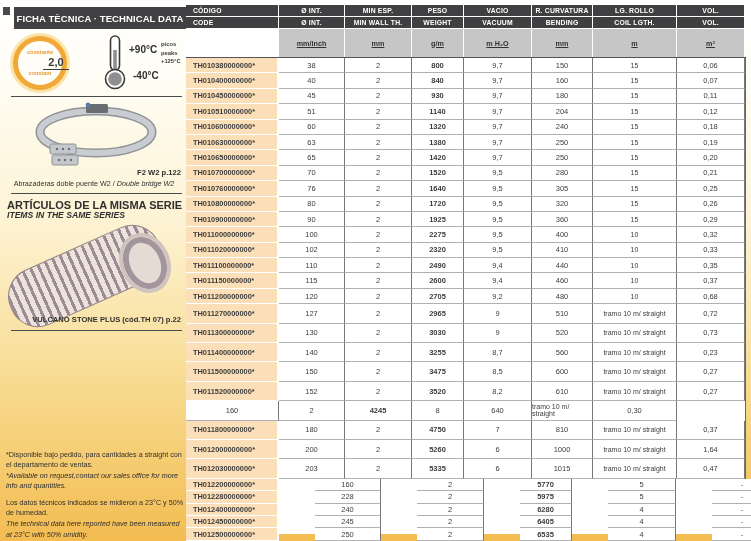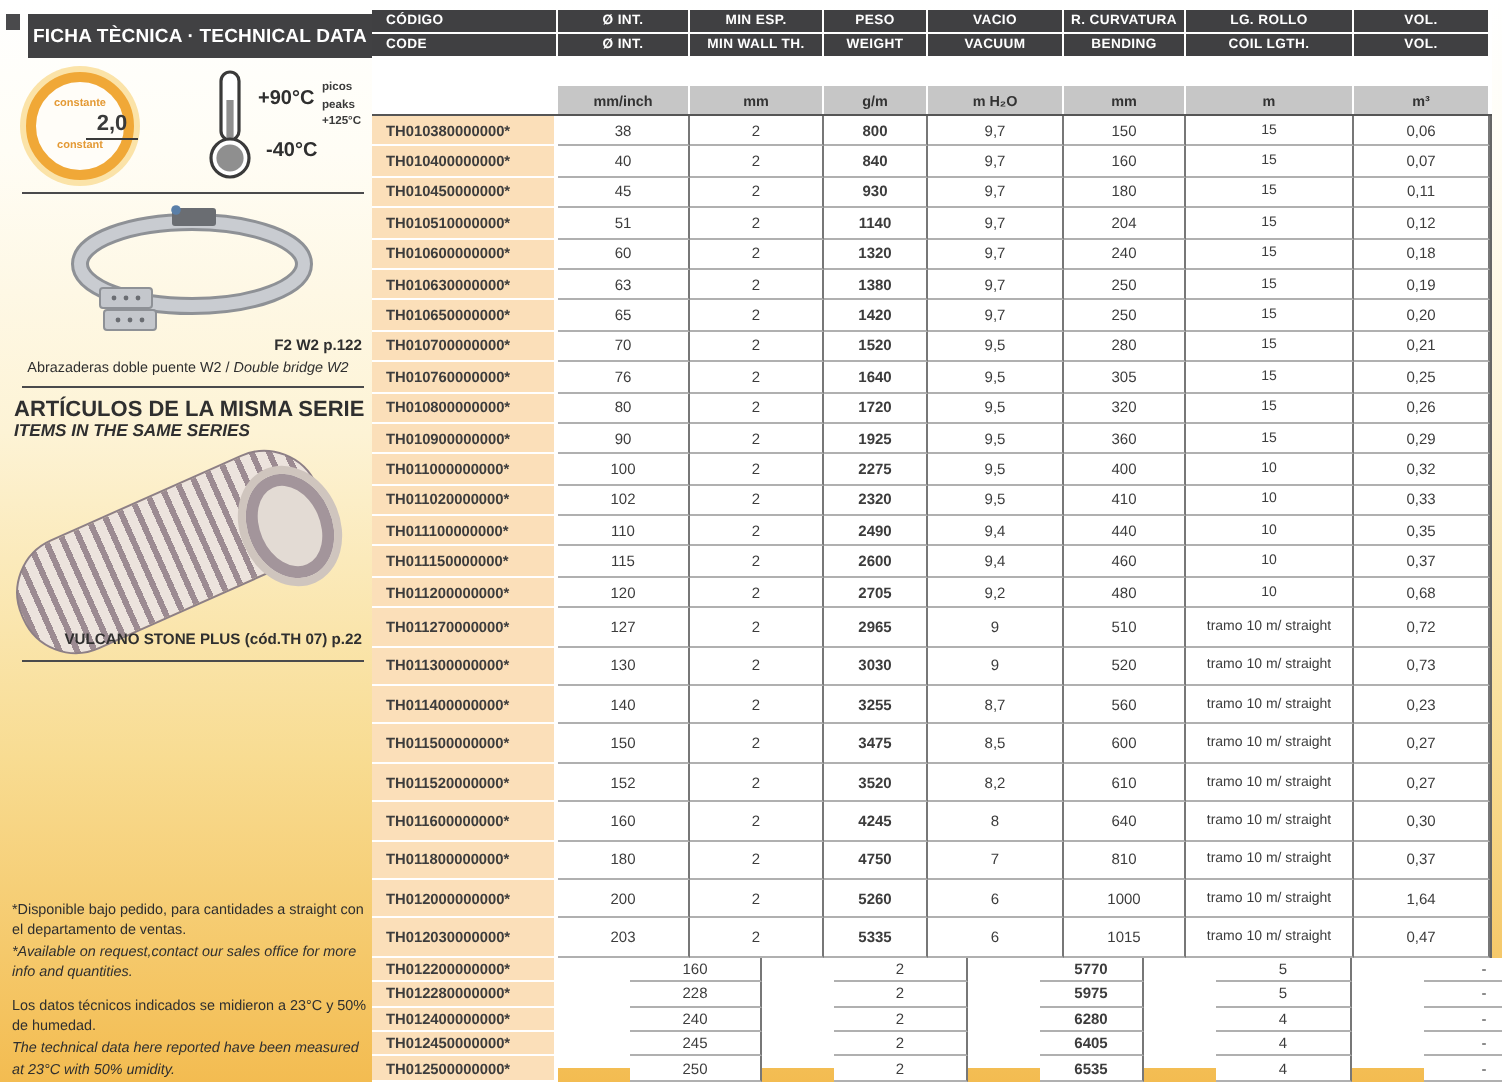--- a/index.html
+++ b/index.html
@@ -42,21 +42,21 @@
   .footnotes .it{font-style:italic;}
   .footnotes .gap{height:6px;}
 
   
   .table-area{position:absolute;left:186px;top:5px;width:560px;height:529px;background:#fff;}
   .hrow{display:grid;grid-template-columns:93px 66px 67px 52px 68px 61px 84px 68px;}
   .hcell{background:#404042;color:#fff;font-size:6.8px;font-weight:700;letter-spacing:0.2px;
          display:flex;align-items:center;justify-content:center;height:11px;margin:0 1px 1px 0;}
   .hcell.first{justify-content:flex-start;padding-left:7px;}
   .ucell{background:#c6c6c6;color:#333;font-size:7.2px;font-weight:700;
-         display:flex;align-items:center;justify-content:center;height:14px;margin:14px 1px 0 0;}
+         display:flex;align-items:center;justify-content:center;height:28px;margin:0 1px 0 0;text-decoration:underline;}
   .ucell.blank{background:#ffffff;}
   .units{border-bottom:1px solid #555;}
   .data-rows{border-right:1px solid #666;}
   .trow{display:grid;grid-template-columns:93px 66px 67px 52px 68px 61px 84px 68px;}
   .data-rows > .trow{height:15.4px;}
   .data-rows > .trow:nth-child(n+17):nth-child(-n+25){height:19.4px;}
   .data-rows > .trow:nth-child(n+26){height:12.4px;gap:36px;}
   .tcell{display:flex;align-items:center;justify-content:center;font-size:7.5px;color:#3c3c3c;
          border-right:1px solid #777;border-bottom:1px solid #b0b0b0;background:#fff;}
   .tcell.code{background:#fbdfb9;font-weight:700;justify-content:flex-start;padding-left:7px;
@@ -372,21 +372,20 @@
     <div class="tcell code">TH011520000000*</div>
     <div class="tcell">152</div>
     <div class="tcell">2</div>
     <div class="tcell peso">3520</div>
     <div class="tcell">8,2</div>
     <div class="tcell">610</div>
     <div class="tcell coil">tramo 10 m/ straight</div>
     <div class="tcell">0,27</div>
   </div>
         <div class="trow">
-    <div class="tcell code">TH011600000000*</div>
     <div class="tcell">160</div>
     <div class="tcell">2</div>
     <div class="tcell peso">4245</div>
     <div class="tcell">8</div>
     <div class="tcell">640</div>
     <div class="tcell coil">tramo 10 m/ straight</div>
     <div class="tcell">0,30</div>
   </div>
         <div class="trow">
     <div class="tcell code">TH011800000000*</div>

